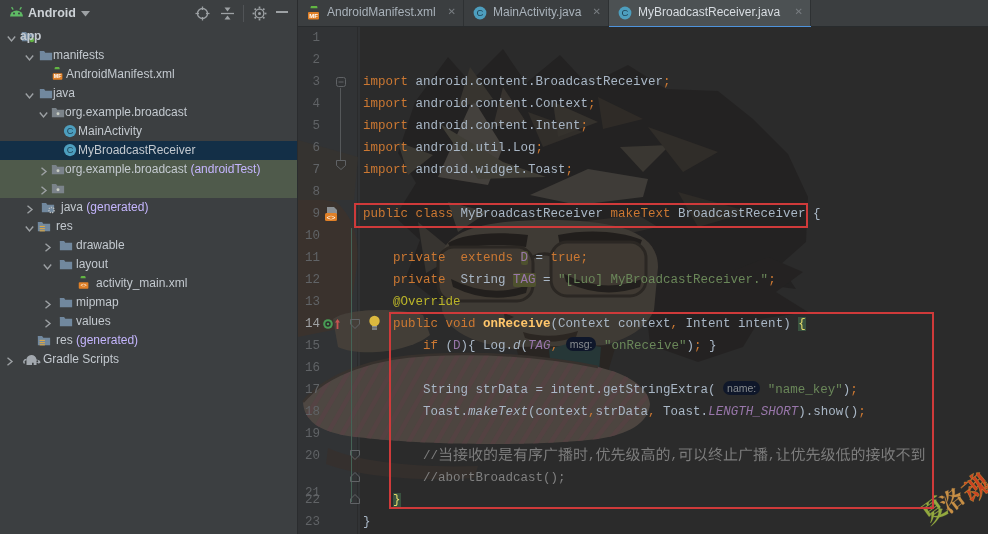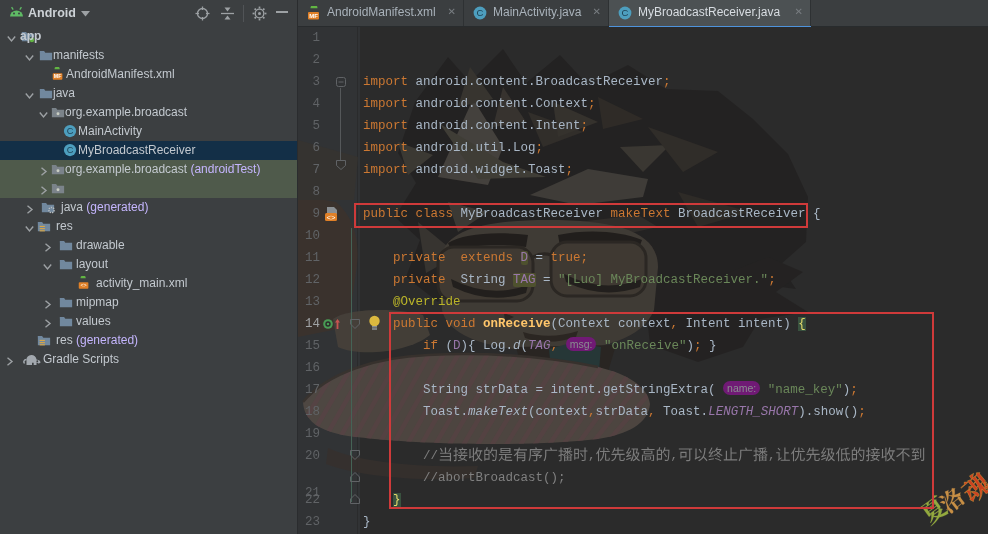--- a/index.html
+++ b/index.html
@@ -22,21 +22,21 @@
 #tab3 .tt{color:#d8dde2}
 #tabu{position:absolute;left:311px;top:23px;width:202px;height:4px;background:#4e93dc}
 #gut{position:absolute;left:0;top:27px;width:62px;height:507px;background:#313335}
 #gutb{position:absolute;left:59px;top:27px;width:1px;height:507px;background:#2a2b2c}
 .ln{position:absolute;left:0;width:22px;text-align:right;font-family:"Liberation Mono",monospace;font-size:12.5px;line-height:22px;color:#606366;z-index:2}
 .cl{position:absolute;left:65px;font-family:"Liberation Mono",monospace;font-size:12.5px;line-height:22px;color:#a9b7c6;white-space:pre;z-index:2}
 .k{color:#cc7832}.s{color:#6a8759}.f{color:#9876aa}.fi{color:#9876aa;font-style:italic}
 .m{color:#ffc66b;font-weight:bold}.an{color:#bbb529}.cm{color:#808080}.it{font-style:italic}
 .hl{background:#4e512e;border-radius:2px}
 .bm{background:#39523f;color:#e2d96b}
-.hint{display:inline-block;background:#701a75;color:#8a8e91;font-family:"Liberation Sans",sans-serif;font-size:10.5px;line-height:14px;border-radius:7px;padding:0 4px;vertical-align:1px}
+.hint{display:inline-block;background:#0f172a;color:#8a8e91;font-family:"Liberation Sans",sans-serif;font-size:10.5px;line-height:14px;border-radius:7px;padding:0 4px;vertical-align:1px}
 .rbox{position:absolute;border:2px solid #cf3a3a;z-index:3}
 #wm{position:absolute;left:0;top:27px;z-index:1}
 .gico{position:absolute;z-index:2}
 </style></head>
 <body>
 <div id="editor">
   <svg id="wm" width="690" height="507" viewBox="0 0 690 507">
   <defs>
 <clipPath id="slv">
           <path d="M5,390 C30,360 80,345 130,343 C190,340 250,345 300,355 C330,362 350,375 352,392 C350,412 330,422 300,427 C230,435 120,433 50,424 C20,419 6,408 5,390 Z"></path>

